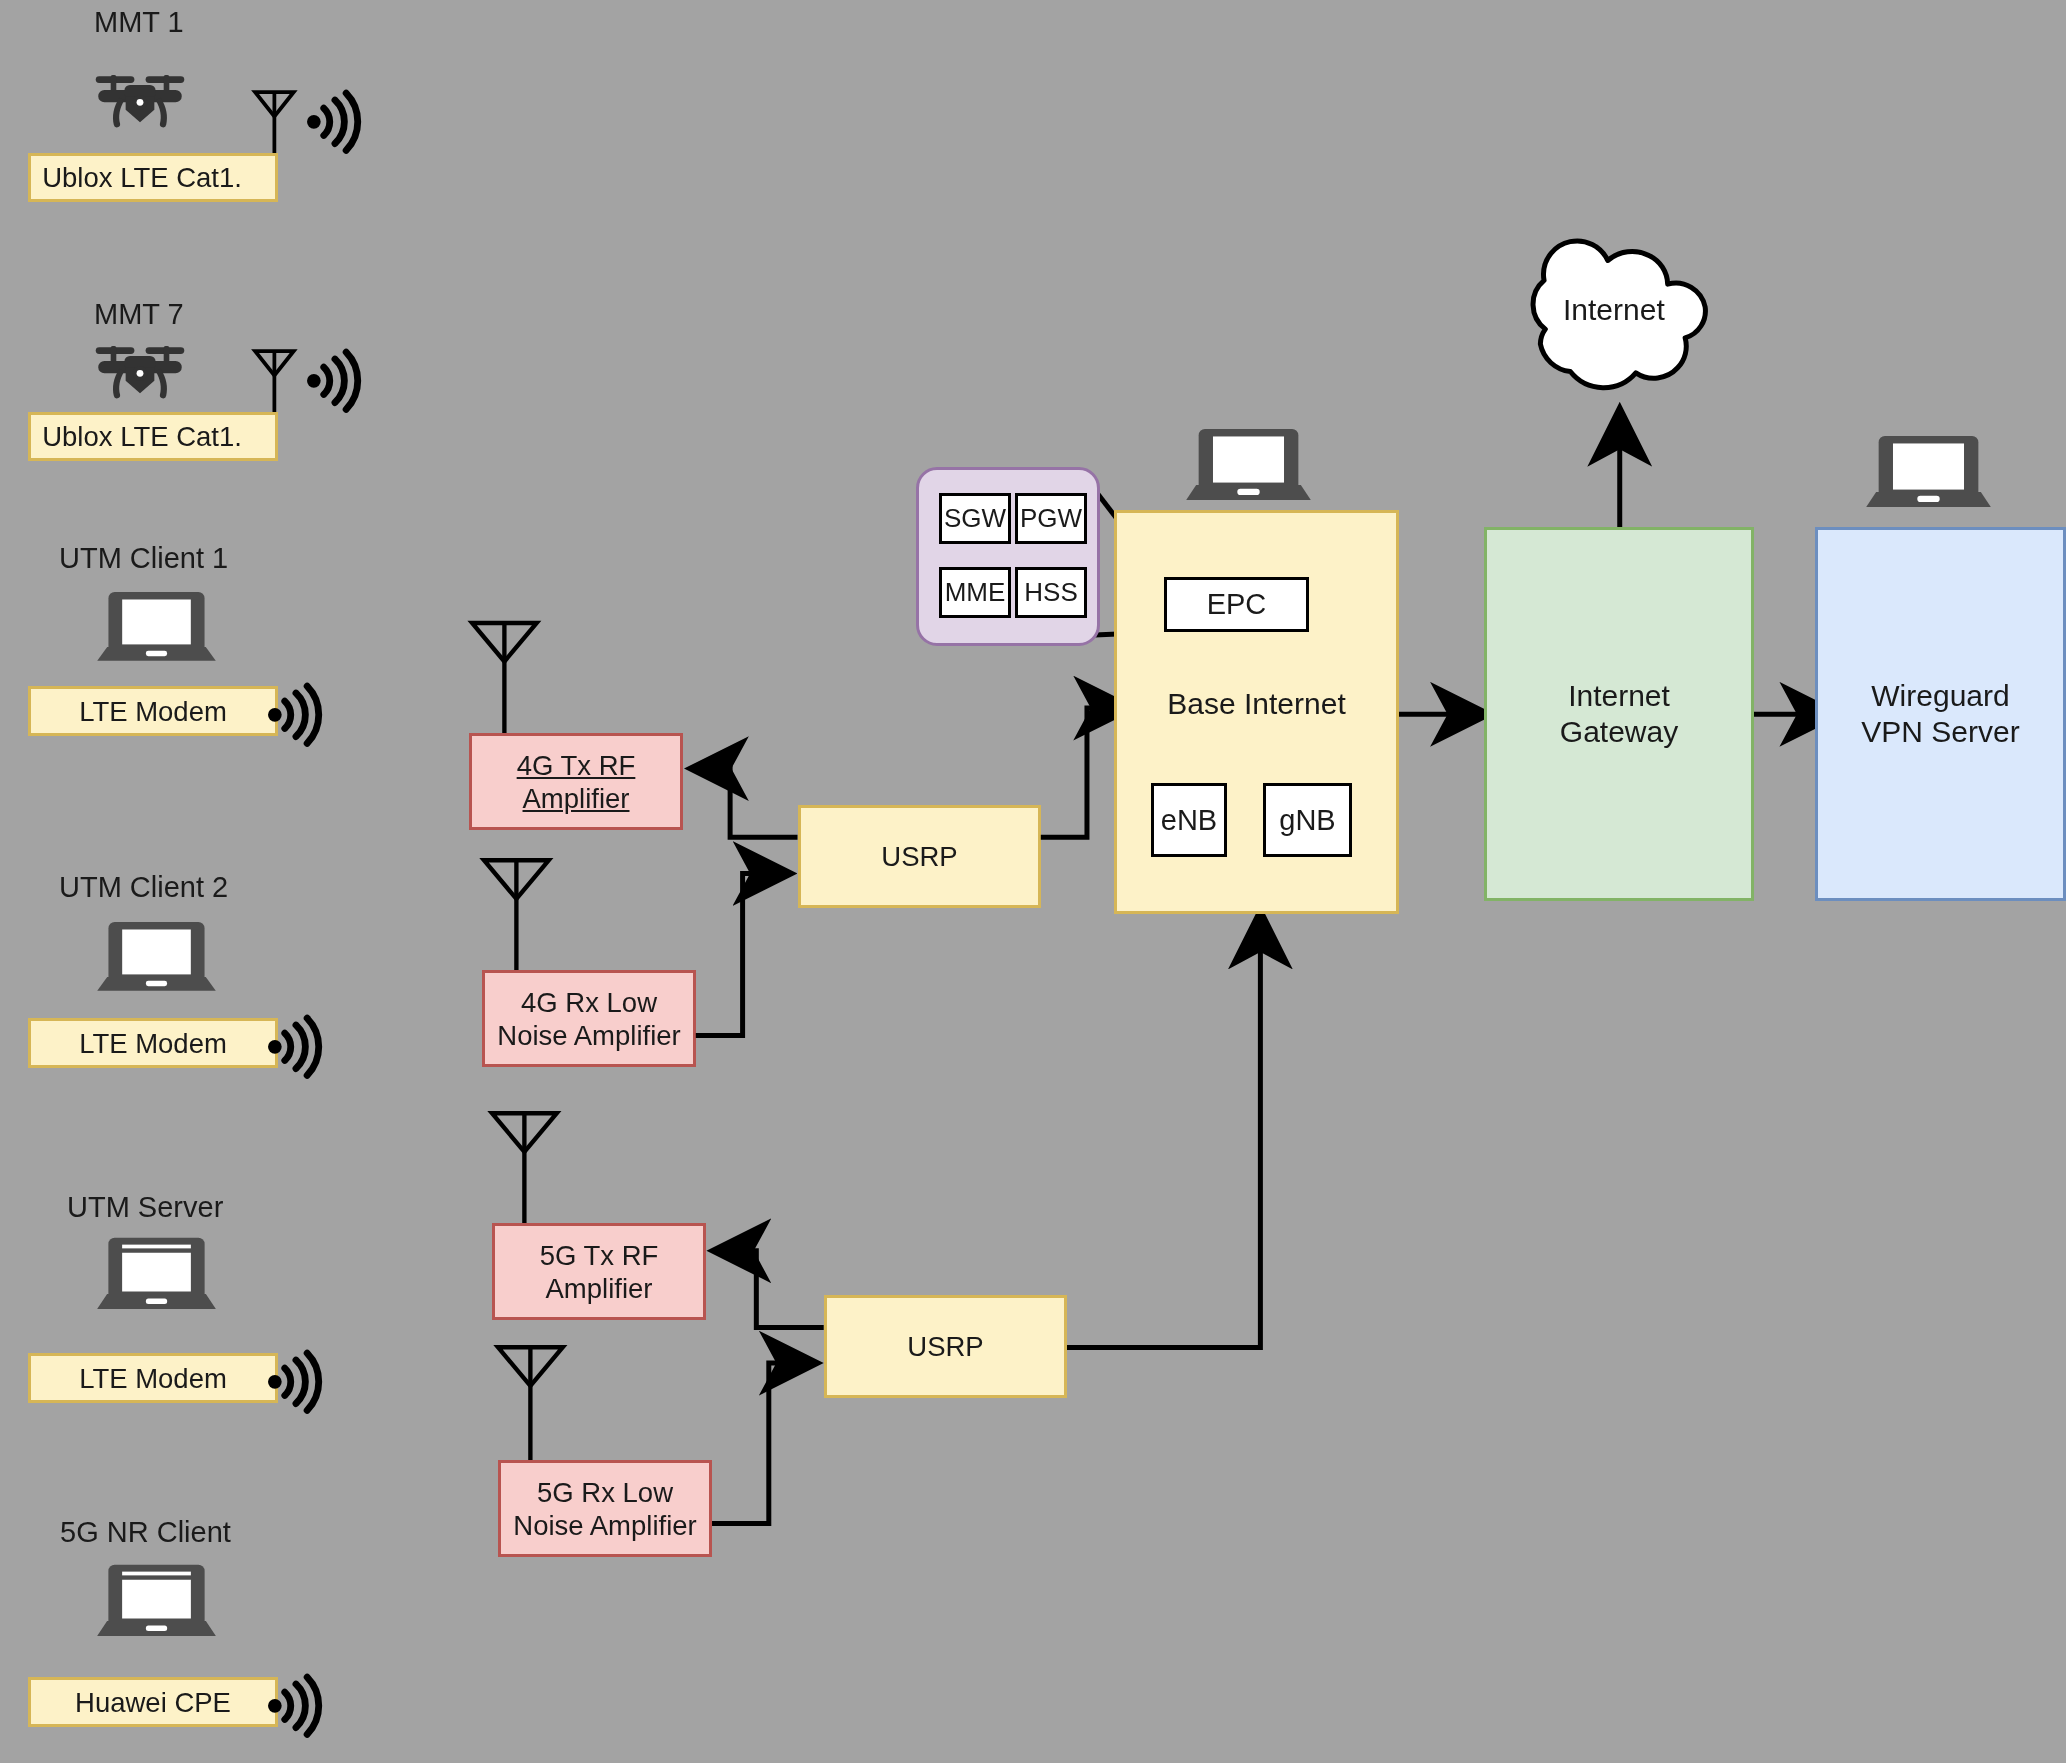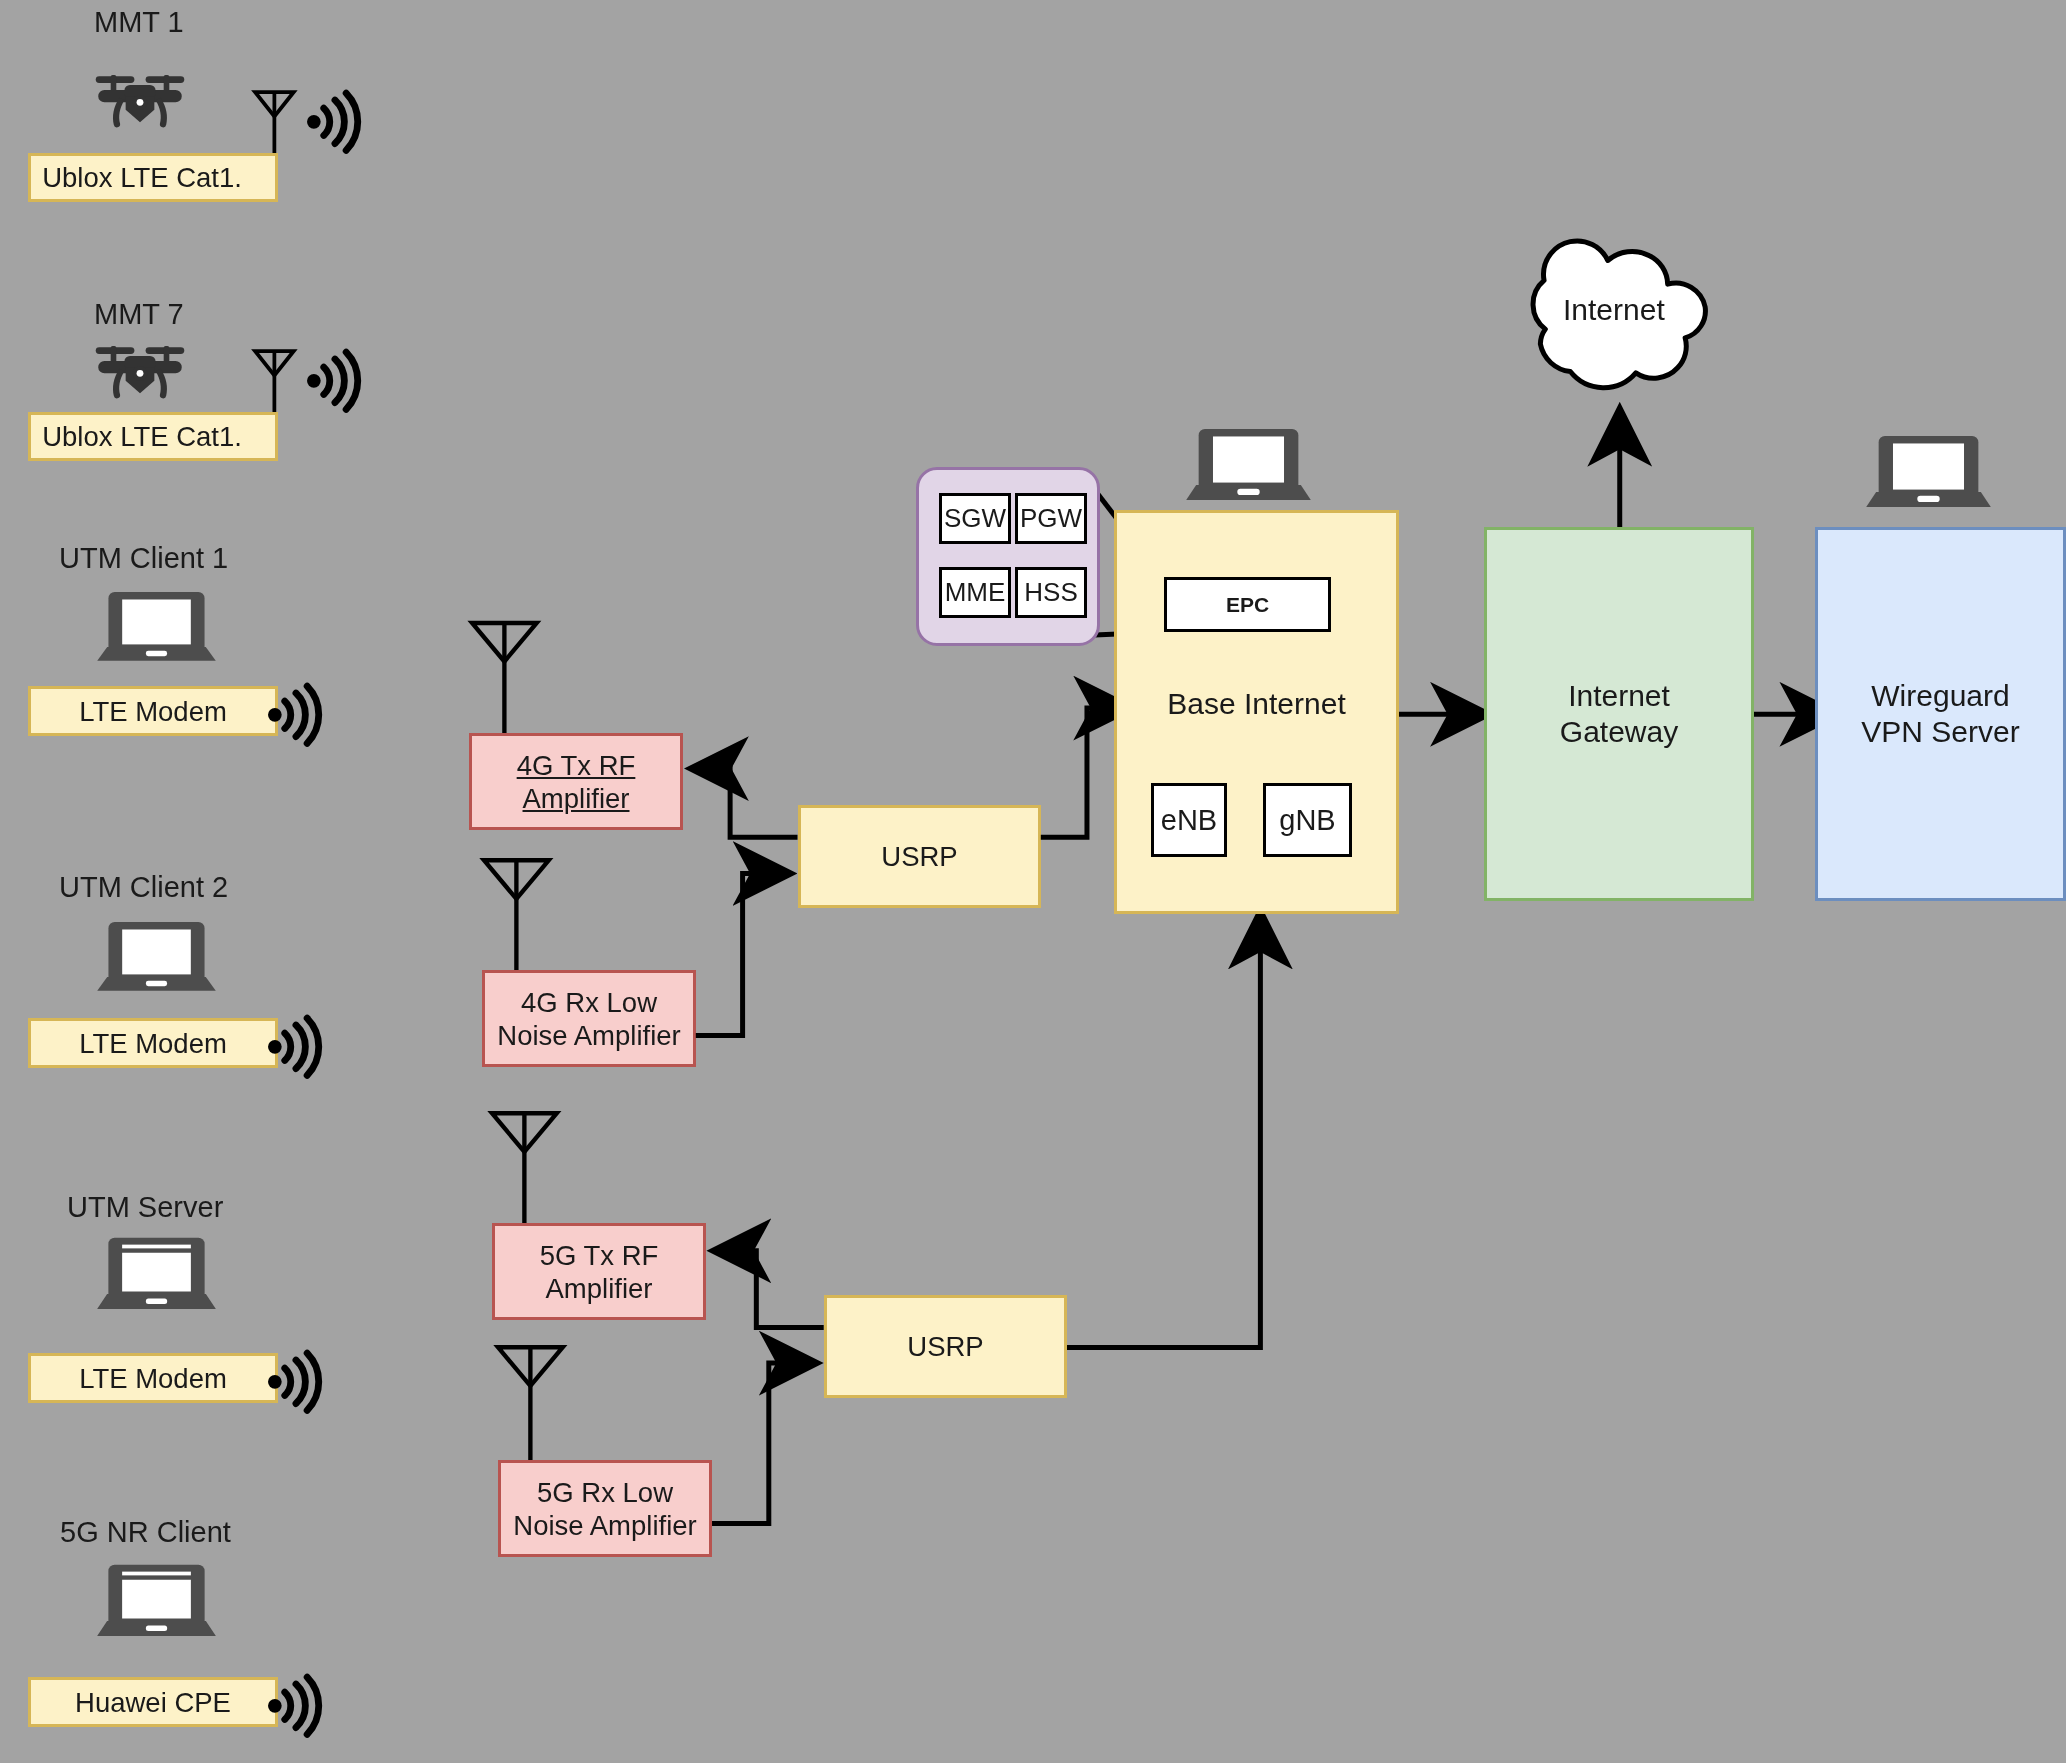--- a/index.html
+++ b/index.html
@@ -258,21 +258,21 @@
       <rect x="43" y="20" width="114" height="74" fill="#ffffff"></rect>
       <path d="M16 98 h168 l16 24 h-200 z" fill="#4d4d4d"></path>
       <rect x="82" y="104" width="36" height="10" rx="5" fill="#ffffff"></rect>
     </svg>
   </div>
 
   <div class="box yellow" style="left:1114px;top:510px;width:285px;height:404px;justify-content:flex-start;">
     <span style="position:absolute;left:0;right:0;top:173px;text-align:center;font-size:30px;">Base Internet</span>
   </div>
 
-  <div class="box white" style="left:1164px;top:577px;width:167px;height:55px;font-size:21px;font-weight:bold;">EPC</div>
+  <div class="box white" style="left:1164px;top:577px;width:145px;height:55px;font-size:29px;">EPC</div>
 
   <div class="box white" style="left:1151px;top:783px;width:76px;height:74px;font-size:29px;">eNB</div>
   <div class="box white" style="left:1263px;top:783px;width:89px;height:74px;font-size:29px;">gNB</div>
 
   <div class="ico" style="left:1484px;top:248px;width:250px;height:156px;">
     <svg width="250" height="156" viewBox="0 0 400 250">
       <path d="M98 130
                a50 50 0 0 1 -2 -78
                a46 46 0 0 1 -1 -10
                a54 54 0 0 1 103 -22

